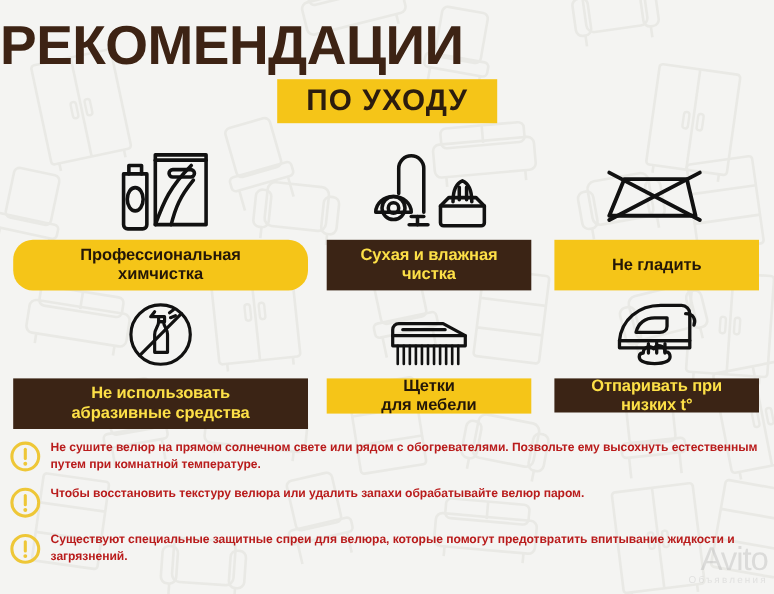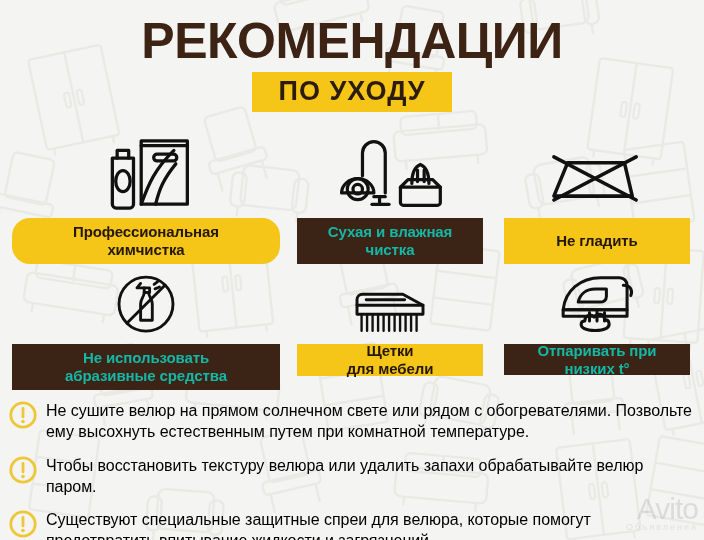--- a/index.html
+++ b/index.html
@@ -22,21 +22,20 @@
     z-index:0;
     opacity:1;
     pointer-events:none;
   }
   
   #content{position:absolute;inset:0;z-index:2;}
 
   
   .header{
     position:absolute;top:16px;left:0;width:704px;
-    text-align:center;
   }
   .title{
     font-size:50px;
     font-weight:bold;
     letter-spacing:-0.5px;
     color:#3d2314;
     line-height:1;
     margin:0;
     white-space:nowrap;
   }
@@ -66,43 +65,44 @@
     box-sizing:border-box;
     display:flex;align-items:center;justify-content:center;
     text-align:center;
     font-size:15px;
     font-weight:bold;
     line-height:1.18;
     padding:5px 6px;
     letter-spacing:-0.1px;
   }
   .label.yellow{background:#f5c518;color:#241708;}
-  .label.brown{background:#3b2415;color:#14b8a6;}
+  .label.brown{background:#3b2415;color:#fde047;}
 
   
   .notes{
     position:absolute;
     left:8px;top:399px;width:690px;
   }
   .note{
     display:flex;align-items:flex-start;
     margin-bottom:11px;
   }
   .note-icon{
     flex:0 0 auto;
     width:30px;height:30px;
     margin-right:8px;
     margin-top:1px;
   }
   .note-text{
-    font-size:16px;
-    color:#000000;
+    font-size:11px;
+    color:#b91c1c;
     line-height:1.33;
     letter-spacing:-0.05px;
     padding-top:1px;
+    font-weight:bold;
   }
 
   
   .watermark{
     position:absolute;
     right:6px;bottom:8px;
     z-index:3;
     opacity:.42;
     pointer-events:none;
     text-align:right;

